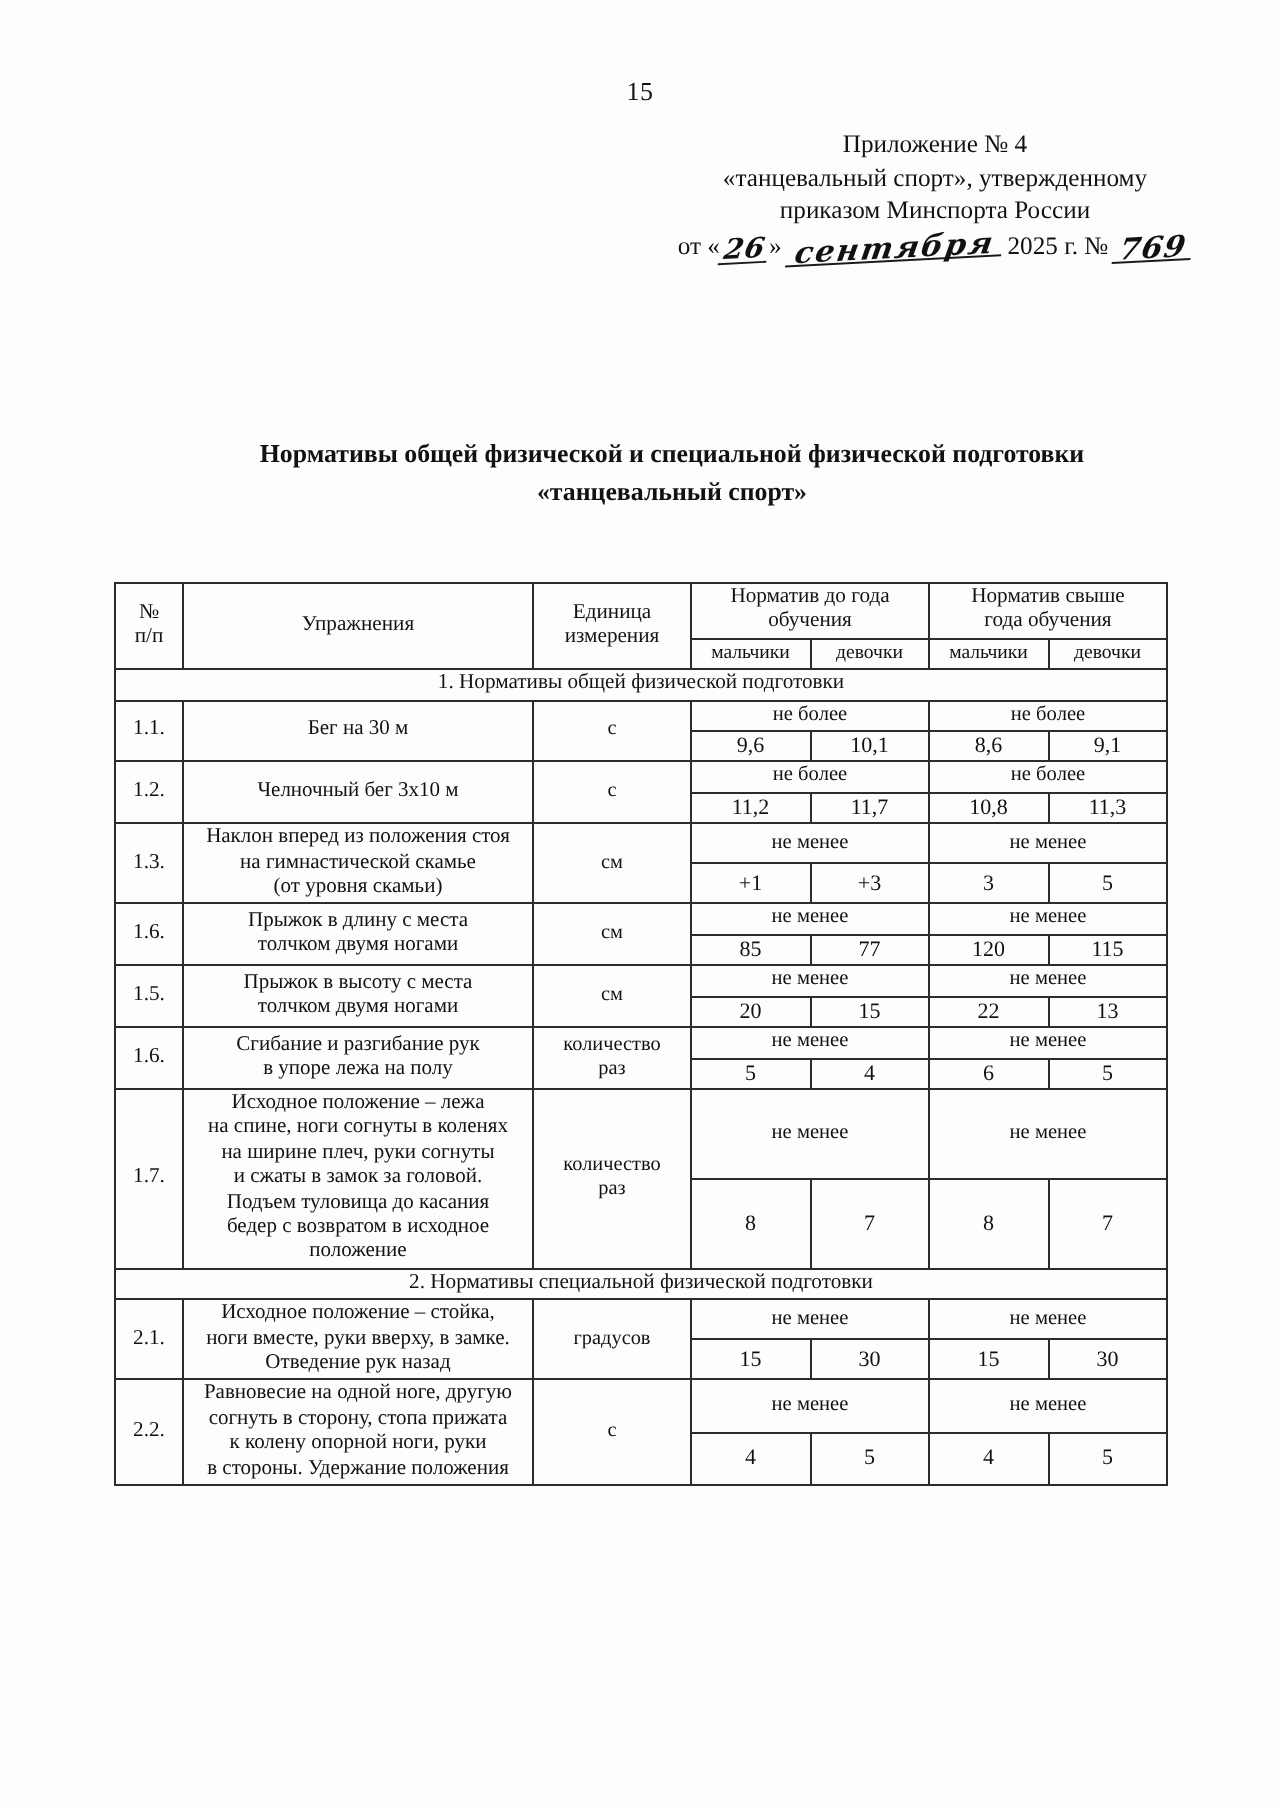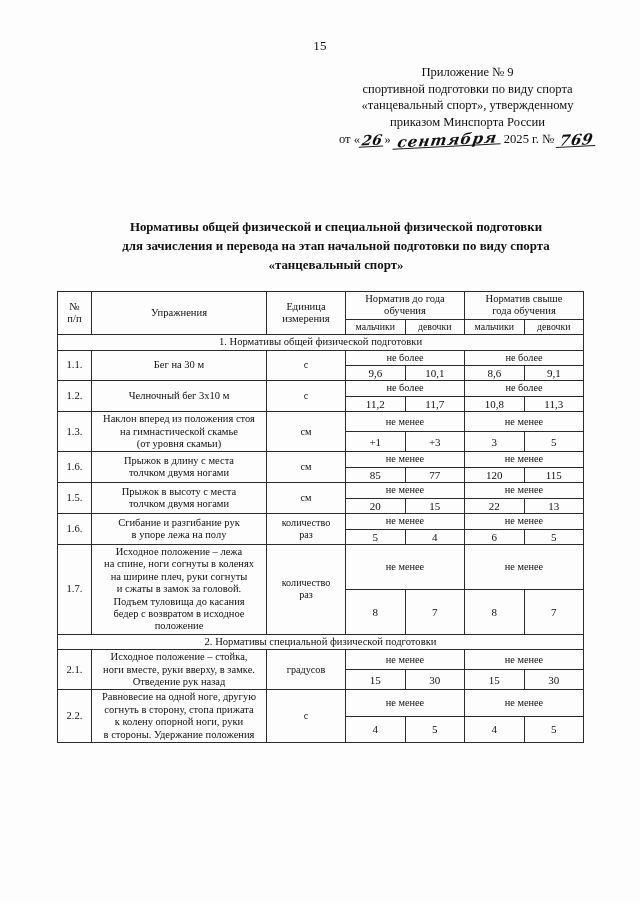--- a/index.html
+++ b/index.html
@@ -114,34 +114,32 @@
   td.val-cell { font-size: 11px; padding: 2px 0; }
 </style>
 </head>
 <body>
 
 <div class="page">
 
   <div class="page-number">15</div>
 
   <div class="appendix-block">
-    <div class="ln">Приложение № 9</div>
-    <div class="ln">спортивной подготовки по виду спорта</div>
+    <div class="ln">Приложение № 4</div>
     <div class="ln">«танцевальный спорт», утвержденному</div>
     <div class="ln">приказом Минспорта России</div>
     <div class="date-line"><span>от «</span><span class="hand">26</span><span>»</span>
       <span class="hand month">сентября</span>
       <span>2025 г. №</span>
       <span class="hand num">769</span>
     </div>
   </div>
 
   <div class="doc-title">
     <div>Нормативы общей физической и специальной физической подготовки</div>
-    <div>для зачисления и перевода на этап начальной подготовки по виду спорта</div>
     <div>«танцевальный спорт»</div>
   </div>
 
   <div class="tbl-wrap">
     <table class="norms">
       <colgroup>
         <col class="c-num">
           <col class="c-ex">
           <col class="c-unit">
         <col class="c-v">

